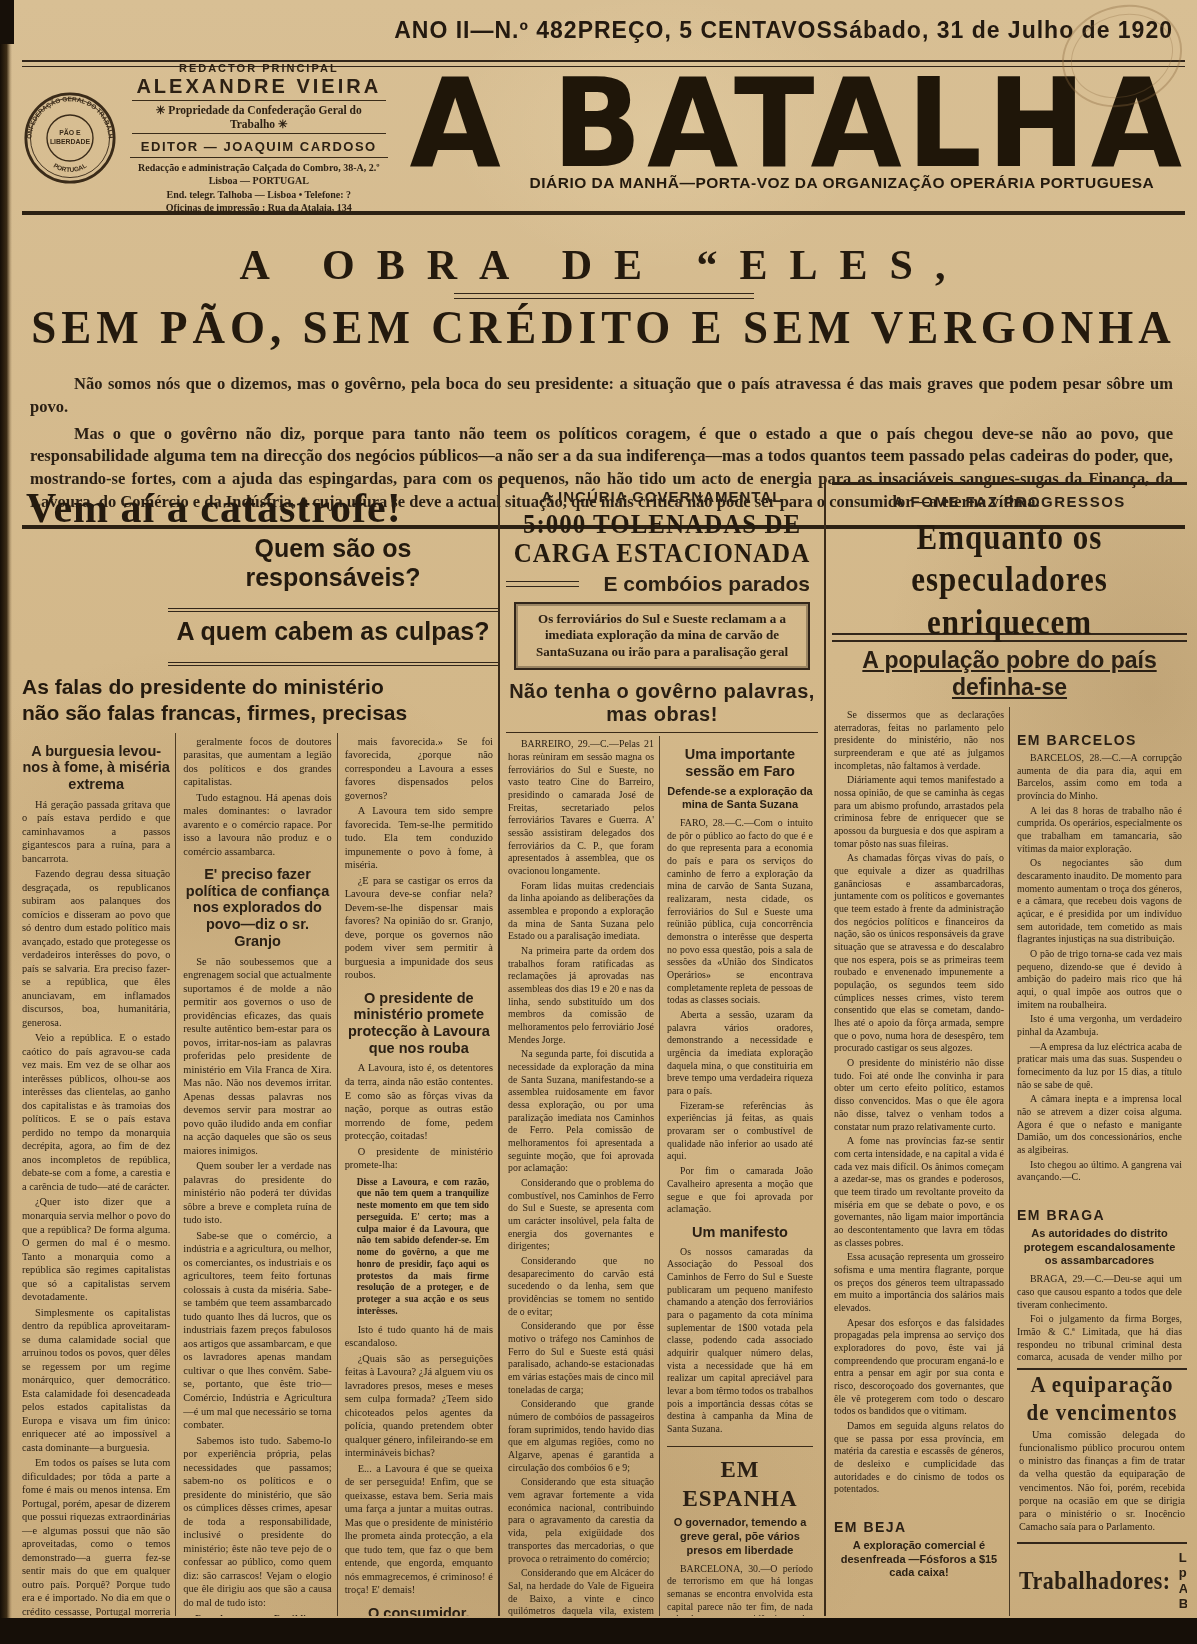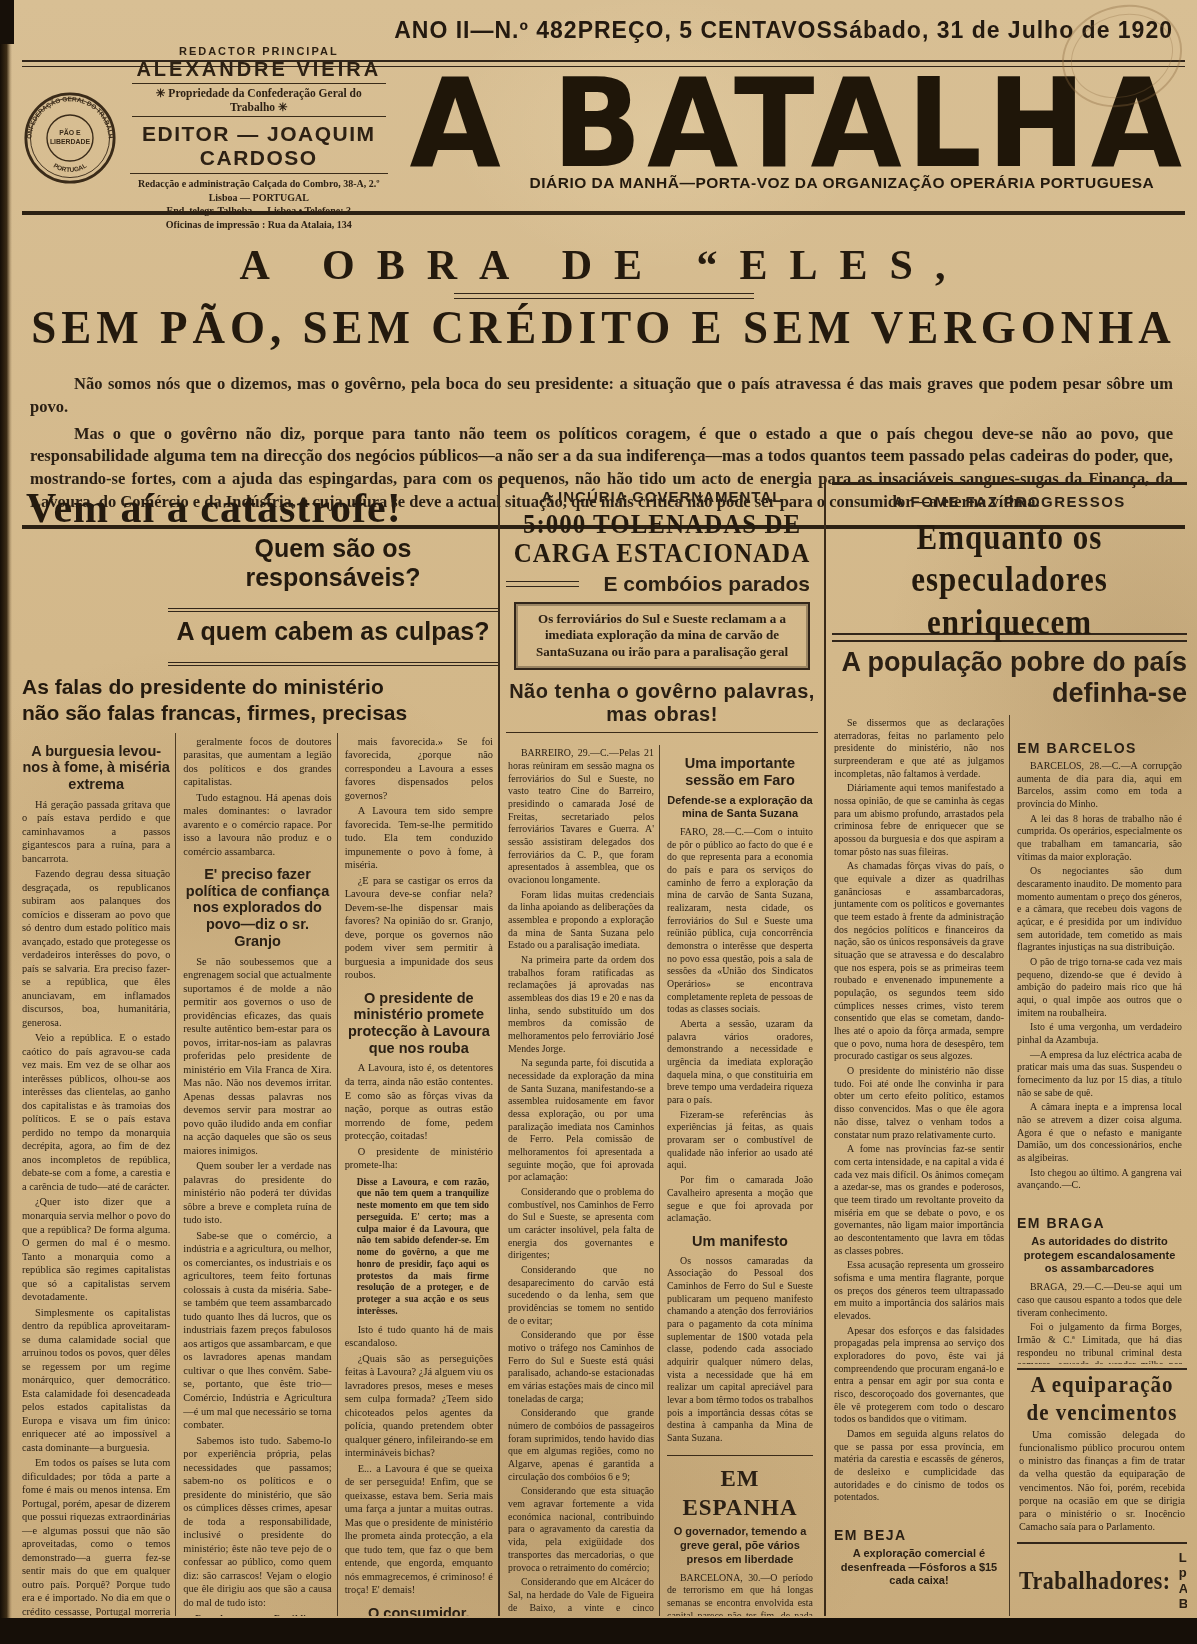--- a/index.html
+++ b/index.html
@@ -28,21 +28,21 @@
   .rule-double{height:4px;border-top:2px solid #32261a;border-bottom:1.5px solid #32261a;margin:0 2px;}
 
   
   .masthead{height:142px;display:flex;align-items:stretch;}
   .mast-left{width:398px;display:flex;align-items:center;gap:10px;padding:6px 0 6px 4px;}
   .seal{flex:0 0 auto;}
   .mast-info{flex:1;text-align:center;color:#2d2114;}
   .mi-small{font-family:"Liberation Sans",sans-serif;font-weight:bold;font-size:11px;letter-spacing:2px;}
   .mi-name{font-family:"Liberation Sans",sans-serif;font-weight:bold;font-size:20px;letter-spacing:3px;margin:1px 0 2px;}
   .mi-own{font-weight:bold;font-size:11.5px;border-top:1px solid #3a2c1a;border-bottom:1px solid #3a2c1a;padding:2px 0;margin:2px 6px;}
-  .mi-editor{font-family:"Liberation Sans",sans-serif;font-weight:bold;font-size:21px;letter-spacing:1.5px;margin:5px 0 3px;}
+  .mi-editor{font-family:"Liberation Sans",sans-serif;font-weight:bold;font-size:13px;letter-spacing:1.5px;margin:5px 0 3px;}
   .mi-addr{font-size:10px;font-weight:bold;line-height:1.35;border-top:1px solid #3a2c1a;padding-top:3px;margin:0 4px;}
   .mast-right{flex:1;position:relative;padding-left:18px;}
   .paper-title{font-family:"DejaVu Sans",sans-serif;font-weight:900;font-size:118px;line-height:.92;
     letter-spacing:5px;color:#1f1609;transform:scaleY(1.04);transform-origin:top left;white-space:nowrap;}
   .paper-subtitle{font-family:"Liberation Sans",sans-serif;font-weight:bold;font-size:15.5px;
     letter-spacing:.5px;color:#241a0e;margin-top:-2px;padding-left:120px;white-space:nowrap;}
   .rule-heavy{height:4px;background:#2c2113;margin:2px 2px 0;}
 
   
   .banner{height:128px;text-align:center;padding-top:26px;}
@@ -72,28 +72,28 @@
   .md-kicker{font-family:"Liberation Sans",sans-serif;font-weight:bold;font-size:15px;text-align:center;
     letter-spacing:1px;padding:10px 0 2px;}
   .md-headline{font-family:"Liberation Serif",serif;font-weight:bold;font-size:25px;line-height:1.05;
     text-align:center;letter-spacing:1px;color:#241a0e;transform:scaleY(1.12);transform-origin:center top;padding:2px 0;}
   .md-subline{display:flex;align-items:center;gap:24px;padding:8px 0 4px;}
   .md-subline .orn{flex:1;height:4px;border-top:1.5px solid #32261a;border-bottom:1.5px solid #32261a;}
   .md-sub{font-family:"Liberation Sans",sans-serif;font-weight:bold;font-size:21px;white-space:nowrap;padding-right:8px;}
   .md-box{border:2px solid #32261a;box-shadow:inset 0 0 0 2px rgba(50,38,26,.35);margin:2px 8px 8px;
     padding:7px 10px;font-weight:bold;font-size:13px;line-height:1.3;text-align:center;}
   .md-headline2{font-family:"Liberation Sans",sans-serif;font-weight:bold;font-size:20px;text-align:center;
-    letter-spacing:.5px;padding:2px 0 6px;border-bottom:1px solid #3a2b19;margin-bottom:12px;}
+    letter-spacing:.5px;padding:2px 0 6px;border-bottom:1px solid #3a2b19;margin-bottom:3px;}
 
   .rt-kicker{font-family:"Liberation Sans",sans-serif;font-weight:bold;font-size:15px;text-align:center;
     letter-spacing:1.5px;border-top:3px solid #2c2113;padding:8px 0 2px;margin-top:4px;}
   .rt-headline{font-family:"Liberation Serif",serif;font-weight:bold;font-size:31px;text-align:center;
     letter-spacing:1px;color:#241a0e;transform:scaleY(1.18);transform-origin:center top;padding:3px 0 6px;}
   .rt-headline-rule{height:5px;border-top:2px solid #32261a;border-bottom:2px solid #32261a;margin:4px 0 3px;}
-  .rt-sub{font-family:"Liberation Sans",sans-serif;font-weight:bold;font-size:27px;text-align:right;padding:2px 0 6px;}
+  .rt-sub{font-family:"Liberation Sans",sans-serif;font-weight:bold;font-size:23px;text-align:center;padding:2px 0 6px;text-decoration:underline;}
 
   
   .bodycols{flex:1;min-height:0;display:flex;overflow:hidden;}
   .bcol{flex:1;min-width:0;overflow:hidden;padding:2px 5px 0 2px;text-align:justify;}
   .bcol + .bcol, .bcolwrap{border-left:1px solid #4a3a24;padding-left:7px;}
   .left .bcol{font-size:10.4px;line-height:1.3;}
   .middle .bcol{font-size:9.9px;line-height:1.28;}
   .right .bcol{font-size:9.9px;line-height:1.28;}
   .bcolwrap{flex:1;min-width:0;display:flex;flex-direction:column;overflow:hidden;}
   .bcolwrap .bcol{flex:1;border-left:none;padding-left:0;}
@@ -285,21 +285,21 @@
             <div class="flow-p">Apesar dos esforços e das falsidades propagadas pela imprensa ao serviço dos exploradores do povo, êste vai já compreendendo que procuram enganá-lo e entra a pensar em agir por sua conta e risco, descoroçoado dos governantes, que êle vê protegerem com todo o descaro todos os bandidos que o vitimam.</div>
             <div class="flow-p">Damos em seguida alguns relatos do que se passa por essa província, em matéria da carestia e escassês de géneros, de desleixo e cumplicidade das autoridades e do cinismo de todos os potentados.</div>
             <div class="flow-city">EM BEJA</div>
             <div class="flow-deck">A exploração comercial é desenfreada —Fósforos a $15 cada caixa!</div>
           </div>
         <div class="bcolwrap">
           <div class="bcol">
               <div class="flow-city">EM BARCELOS</div>
               <div class="flow-p">BARCELOS, 28.—C.—A corrupção aumenta de dia para dia, aqui em Barcelos, assim como em toda a província do Minho.</div>
               <div class="flow-p">A lei das 8 horas de trabalho não é cumprida. Os operários, especialmente os que trabalham em tamancaria, são vítimas da maior exploração.</div>
-              <div class="flow-p">Os negociantes são dum descaramento inaudito. De momento para momento aumentam o preço dos géneros, e a câmara, que recebeu dois vagons de açúcar, e é presidida por um indivíduo sem autoridade, tem cometido as mais flagrantes injustiças na sua distribuição.</div>
+              <div class="flow-p">Os negociantes são dum descaramento inaudito. De momento para momento aumentam o troça dos géneros, e a câmara, que recebeu dois vagons de açúcar, e é presidida por um indivíduo sem autoridade, tem cometido as mais flagrantes injustiças na sua distribuição.</div>
               <div class="flow-p">O pão de trigo torna-se cada vez mais pequeno, dizendo-se que é devido à ambição do padeiro mais rico que há aqui, o qual impõe aos outros que o imitem na roubalheira.</div>
               <div class="flow-p">Isto é uma vergonha, um verdadeiro pinhal da Azambuja.</div>
               <div class="flow-p">—A empresa da luz eléctrica acaba de praticar mais uma das suas. Suspendeu o fornecimento da luz por 15 dias, a título não se sabe de quê.</div>
               <div class="flow-p">A câmara inepta e a imprensa local não se atrevem a dizer coisa alguma. Agora é que o nefasto e manigante Damião, um dos concessionários, enche as algibeiras.</div>
               <div class="flow-p">Isto chegou ao último. A gangrena vai avançando.—C.</div>
               <div class="flow-city">EM BRAGA</div>
               <div class="flow-deck">As autoridades do distrito protegem escandalosamente os assambarcadores</div>
               <div class="flow-p">BRAGA, 29.—C.—Deu-se aqui um caso que causou espanto a todos que dele tiveram conhecimento.</div>
               <div class="flow-p">Foi o julgamento da firma Borges, Irmão &amp; C.ª Limitada, que há dias respondeu no tribunal criminal desta comarca, acusada de vender milho por preço superior ao da tabela, a qual apresentou os sofismas usados por tais sanguessugas da humanidade, aparecendo, em pleno tribunal, um testa de ferro.</div>
             </div>

